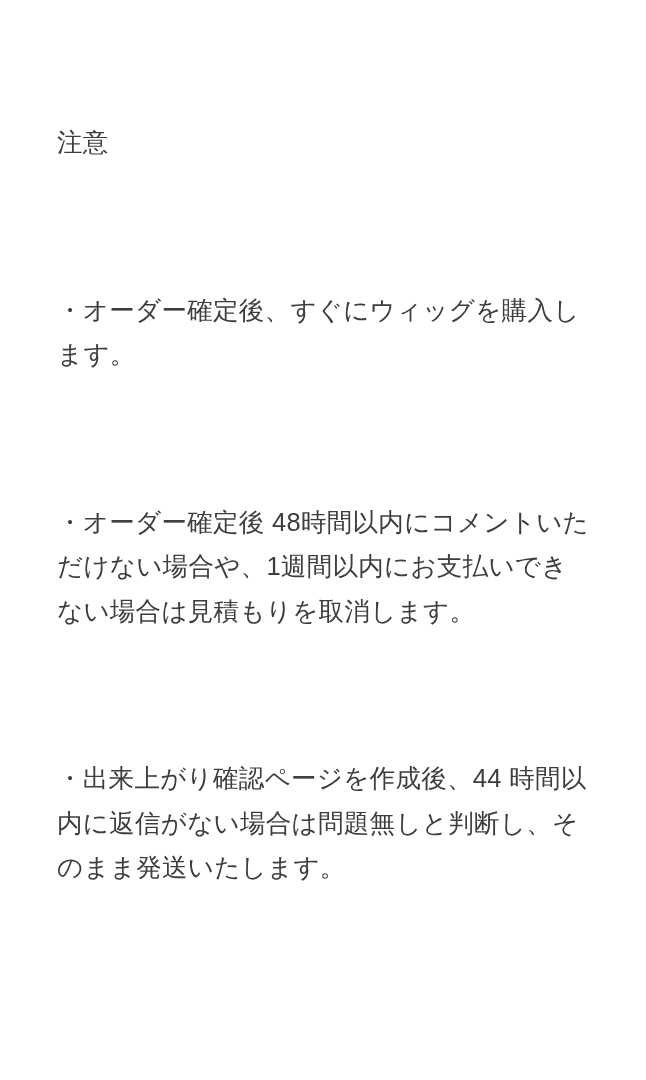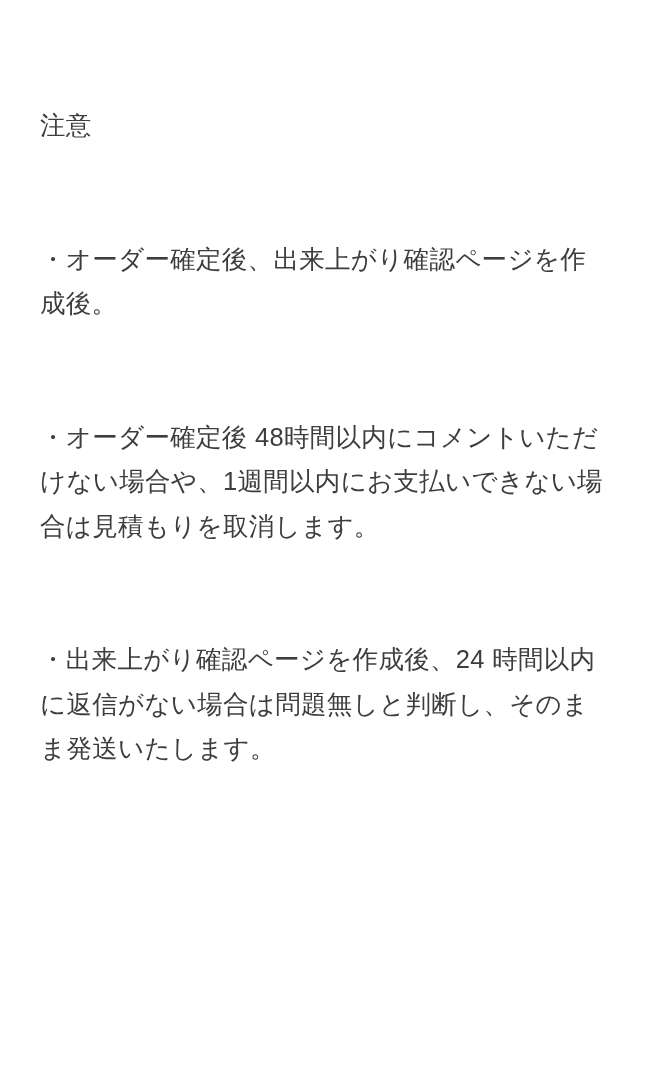--- a/index.html
+++ b/index.html
@@ -23,32 +23,32 @@
   }
   .doc-body {
     font-size: 25.5px;
     line-height: 44.5px;
     letter-spacing: 0.3px;
     color: #3d3d3d;
     white-space: pre-wrap;
     word-break: break-all;
   }
   .para {
-    margin: 0;
+    margin: 17px;
     padding: 0;
   }
 </style>
 </head>
 <body>
 
 <div class="page">
   <div class="doc-body">
     <div class="para">注意</div>
-    <div class="para">・オーダー確定後、出来上がり確認ページを作成後。</div>
+    <div class="para">・オーダー確定後、すぐにウィッグを購入します。</div>
     <div class="para">・オーダー確定後 48時間以内にコメントいただけない場合や、1週間以内にお支払いできない場合は見積もりを取消します。</div>
-    <div class="para">・出来上がり確認ページを作成後、24 時間以内に返信がない場合は問題無しと判断し、そのまま発送いたします。</div>
+    <div class="para">・出来上がり確認ページを作成後、44 時間以内に返信がない場合は問題無しと判断し、そのまま発送いたします。</div>
     
     
     
     
     
   </div>
 </div>
 
 </body></html>

